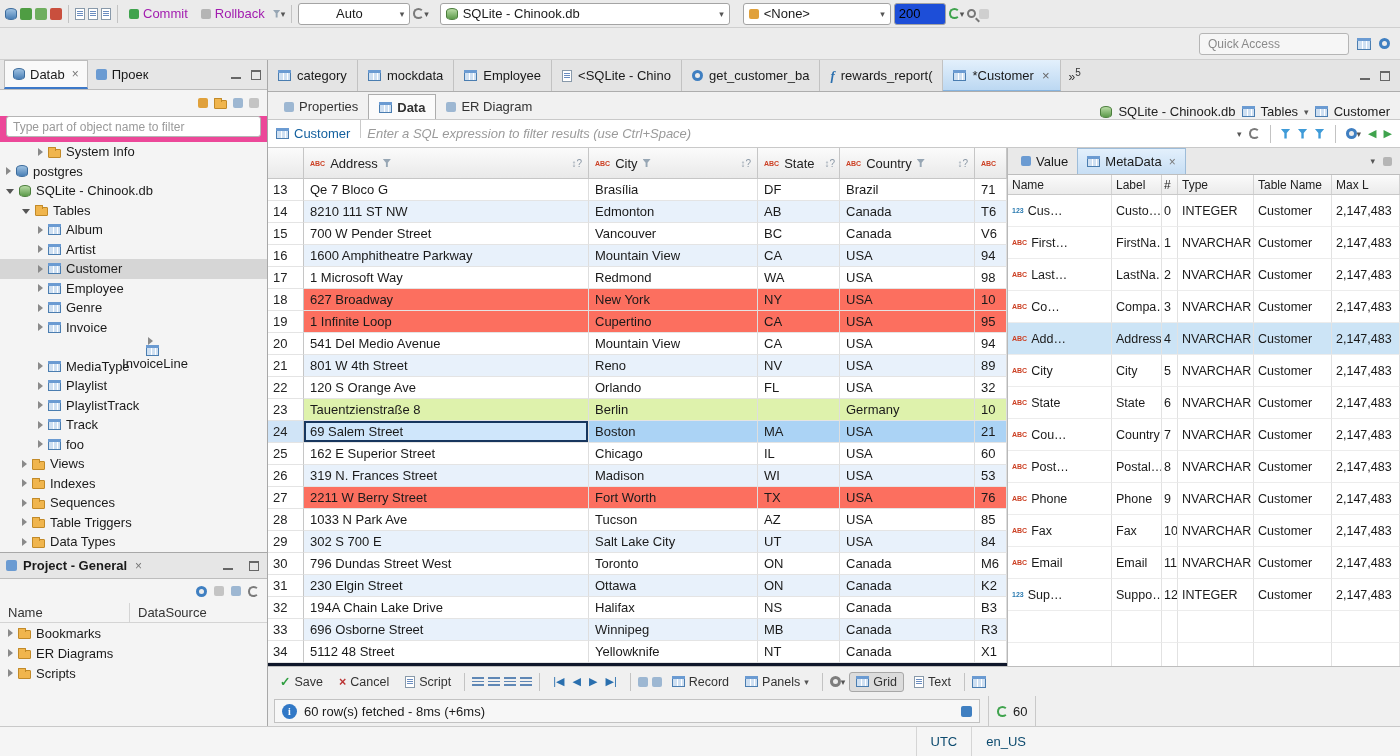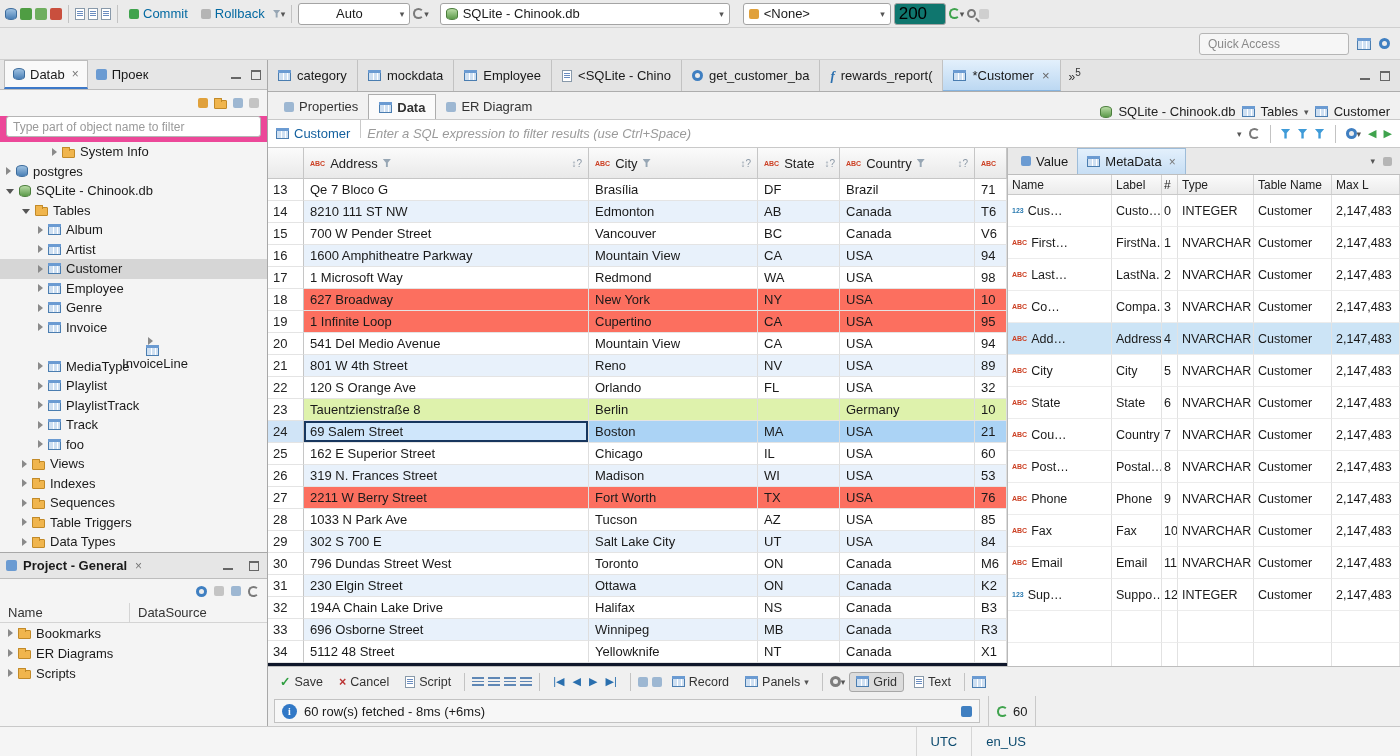--- a/index.html
+++ b/index.html
@@ -37,24 +37,24 @@
   .t-abc { font-size:7px; font-weight:bold; color:#cc4125; flex:0 0 auto; }
   .t-123 { font-size:7px; font-weight:bold; color:#2a7ab0; flex:0 0 auto; }
   .tw { width:0; height:0; border-top:4px solid transparent; border-bottom:4px solid transparent; border-left:5px solid #8a8a8a; margin-right:5px; flex:0 0 auto; }
   .tw.open { border-left:4px solid transparent; border-right:4px solid transparent; border-top:5px solid #555; border-bottom:none; margin-top:2px; }
   .winbtn { width:14px; height:12px; margin-left:6px; position:relative; }
   .winbtn.min::after { content:""; position:absolute; left:2px; right:2px; bottom:2px; height:2px; background:#666; }
   .winbtn.max::after { content:""; position:absolute; inset:1px 2px; border:1px solid #666; border-top-width:2px; }
 
   
   .topbar { height:28px; background:#ebebeb; border-bottom:1px solid #cfcfcf; display:flex; align-items:center; padding:0 5px; gap:3px; }
-  .tbtn { display:flex; align-items:center; gap:4px; height:22px; padding:0 5px; color:#0369a1; border-radius:3px; }
+  .tbtn { display:flex; align-items:center; gap:4px; height:22px; padding:0 5px; color:#a21caf; border-radius:3px; }
   .combo { height:22px; background:#fff; border:1px solid #a4a4a4; border-radius:3px; display:flex; align-items:center; padding:0 5px; gap:5px; }
   .caret { font-size:9px; color:#555; }
-  .num-input { width:52px; height:22px; border:1px solid #a4a4a4; border-radius:3px; background:#0f766e; padding:0 4px; font-size:17px; font-family:inherit; }
+  .num-input { width:52px; height:22px; border:1px solid #a4a4a4; border-radius:3px; background:#1d4ed8; padding:0 4px; font-size:13px; font-family:inherit; }
 
   
   .row2 { height:32px; background:#ececec; border-bottom:1px solid #cfcfcf; display:flex; align-items:center; justify-content:flex-end; padding:0 10px; gap:8px; }
   .quick-access { width:150px; height:22px; border:1px solid #b5b5b5; border-radius:3px; background:#f6f6f6; color:#8a8a8a; font-size:12px; display:flex; align-items:center; padding:0 8px; }
 
   
   .main { display:flex; height:666px; }
   .leftcol { width:268px; flex:0 0 auto; border-right:1px solid #a8a8a8; display:flex; flex-direction:column; background:#ec4899; }
 
   .panel-tabs { height:30px; display:flex; align-items:center; background:#e6e6e6; border-bottom:1px solid #bdbdbd; padding:0 4px; }
@@ -270,21 +270,21 @@
           <span class="g-sq" style="width:10px;height:10px;background:#9db7d2"></span>
         </span>
       <span class="ico">
           <span class="g-sq" style="width:10px;height:10px;background:#c4c4c4"></span>
         </span>
     </div>
     <div class="nav-filter">
       <input placeholder="Type part of object name to filter" style="">
     </div>
     <div class="tree">
-        <div class="tree-row" style="padding-left: 52px;">
+        <div class="tree-row" style="padding-left: 38px;">
           <span class="tw"></span>
           <span class="g-folder"></span>
           <span class="tree-label">System Info</span>
         </div>
         <div class="tree-row" style="padding-left: 6px;">
           <span class="tw"></span>
           <span class="g-db"></span>
           <span class="tree-label">postgres</span>
         </div>
         <div class="tree-row" style="padding-left: 6px;">

